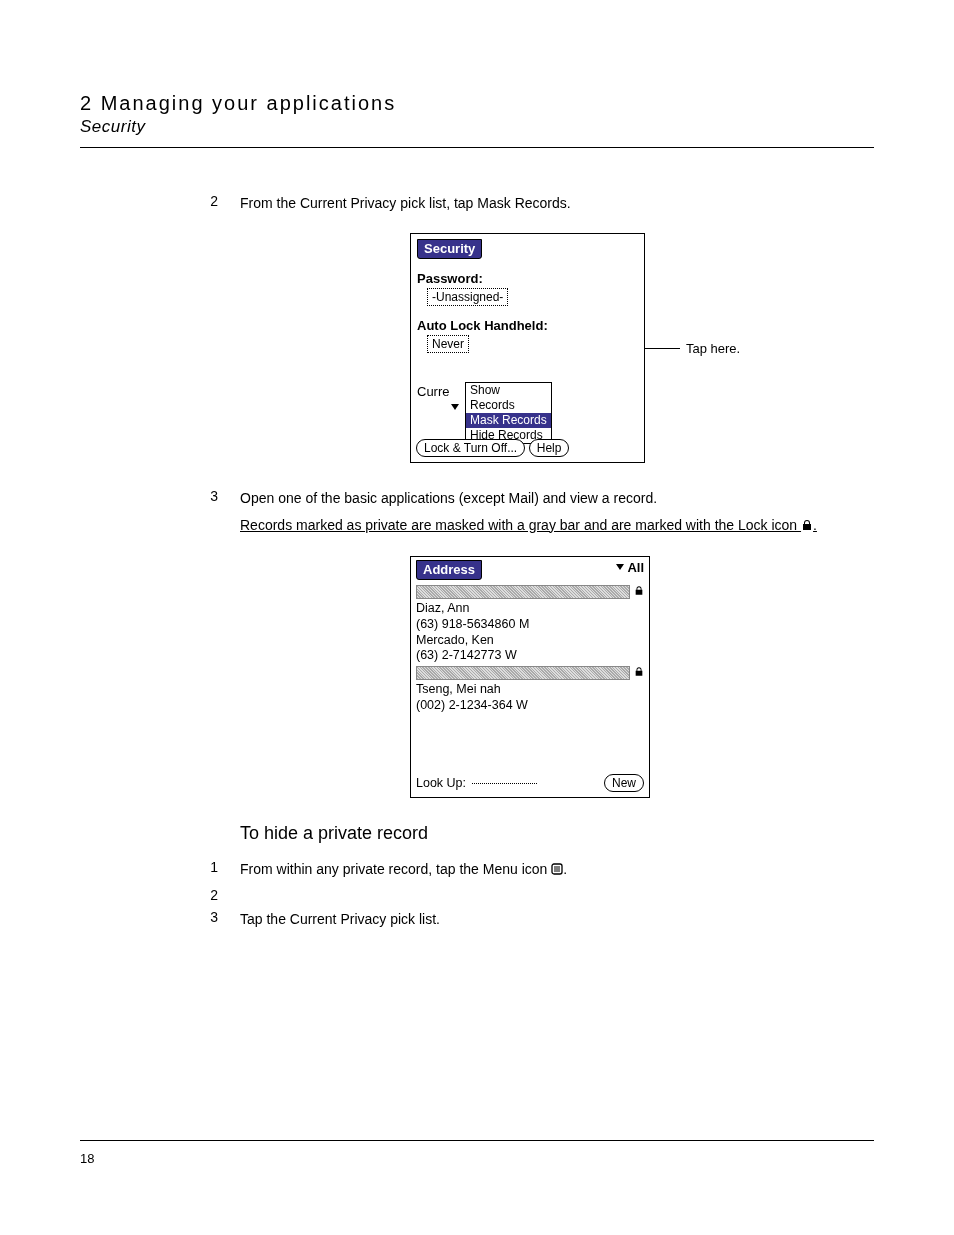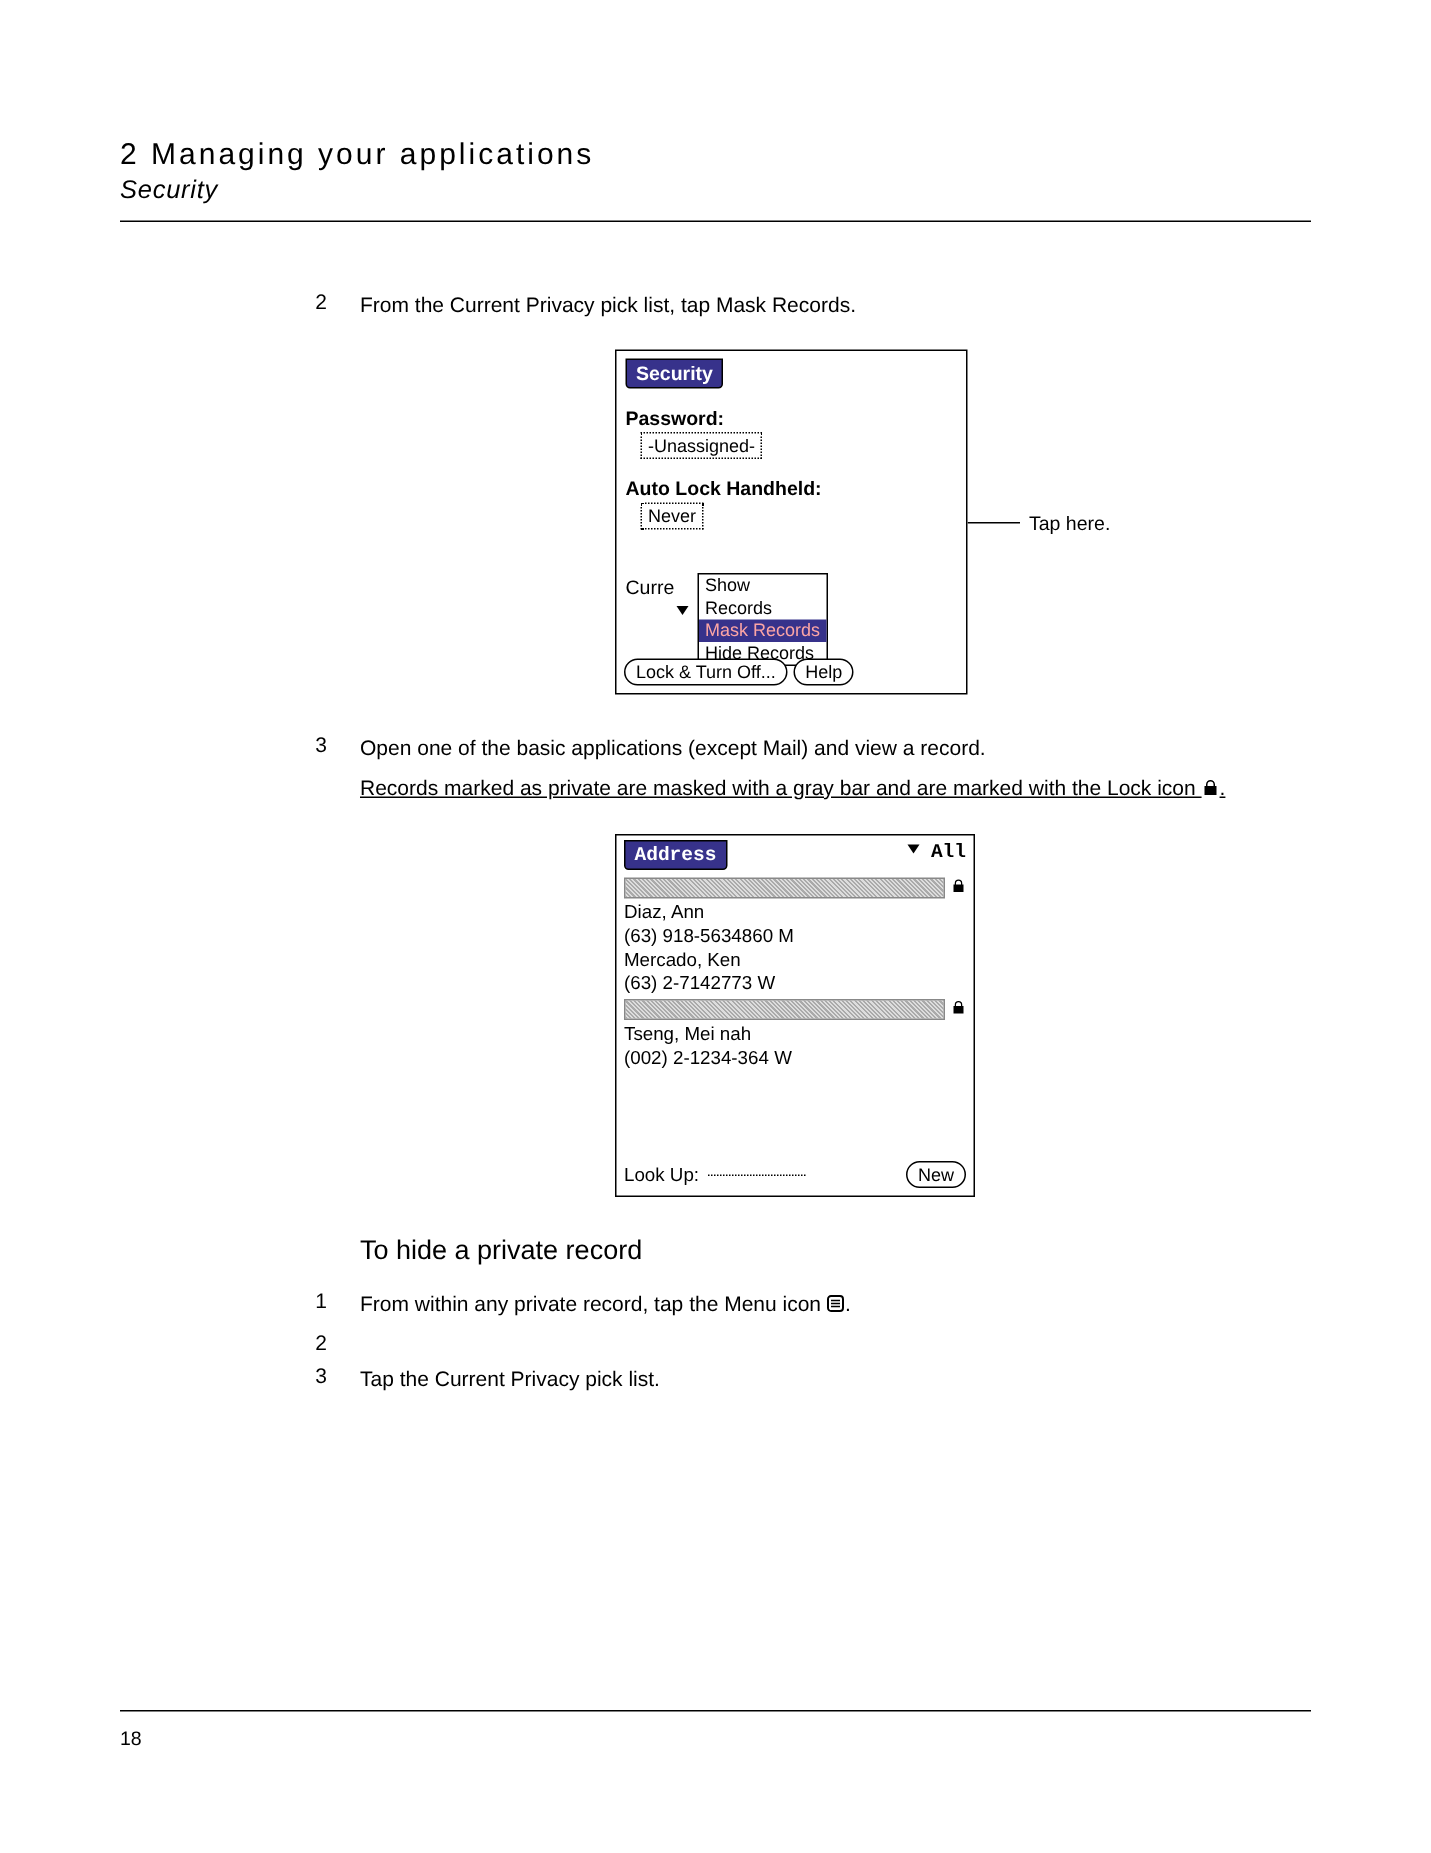--- a/index.html
+++ b/index.html
@@ -115,21 +115,21 @@
     font-size: 12px;
     width: 85px;
   }
   .pick-list div {
     padding: 0 4px;
     line-height: 1.25;
     cursor: default;
   }
   .pick-selected {
     background: #37328b;
-    color: #fca5a5;
+    color: #ffffff;
   }
   .pick-arrow {
     position: absolute;
     left: 34px;
     top: 16px;
   }
 
   .round-btn {
     display: inline-block;
     border: 1.3px solid #000;
@@ -156,21 +156,20 @@
     margin-left: 6px;
   }
 
   
   .addr-palm { width: 240px; height: 242px; }
   .addr-header {
     display: flex;
     justify-content: space-between;
     align-items: flex-start;
     padding: 3px 5px 0 5px;
-    font-family: Liberation Mono, monospace;
   }
   .all-dd { font-size: 13px; font-weight: bold; }
   .addr-body {
     padding: 3px 5px 3px 5px;
     font-size: 12.5px;
   }
   .addr-row {
     display: flex;
     justify-content: space-between;
     line-height: 1.25;

